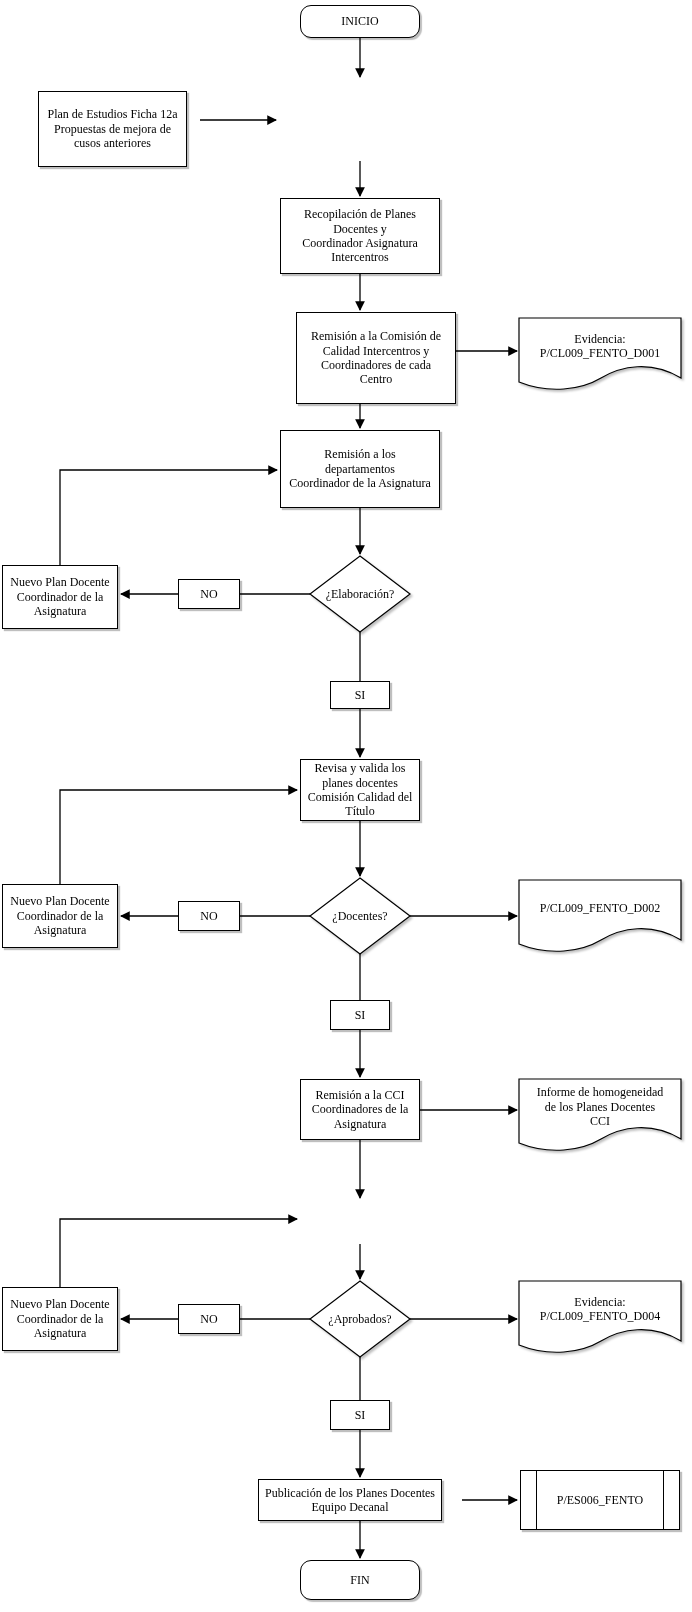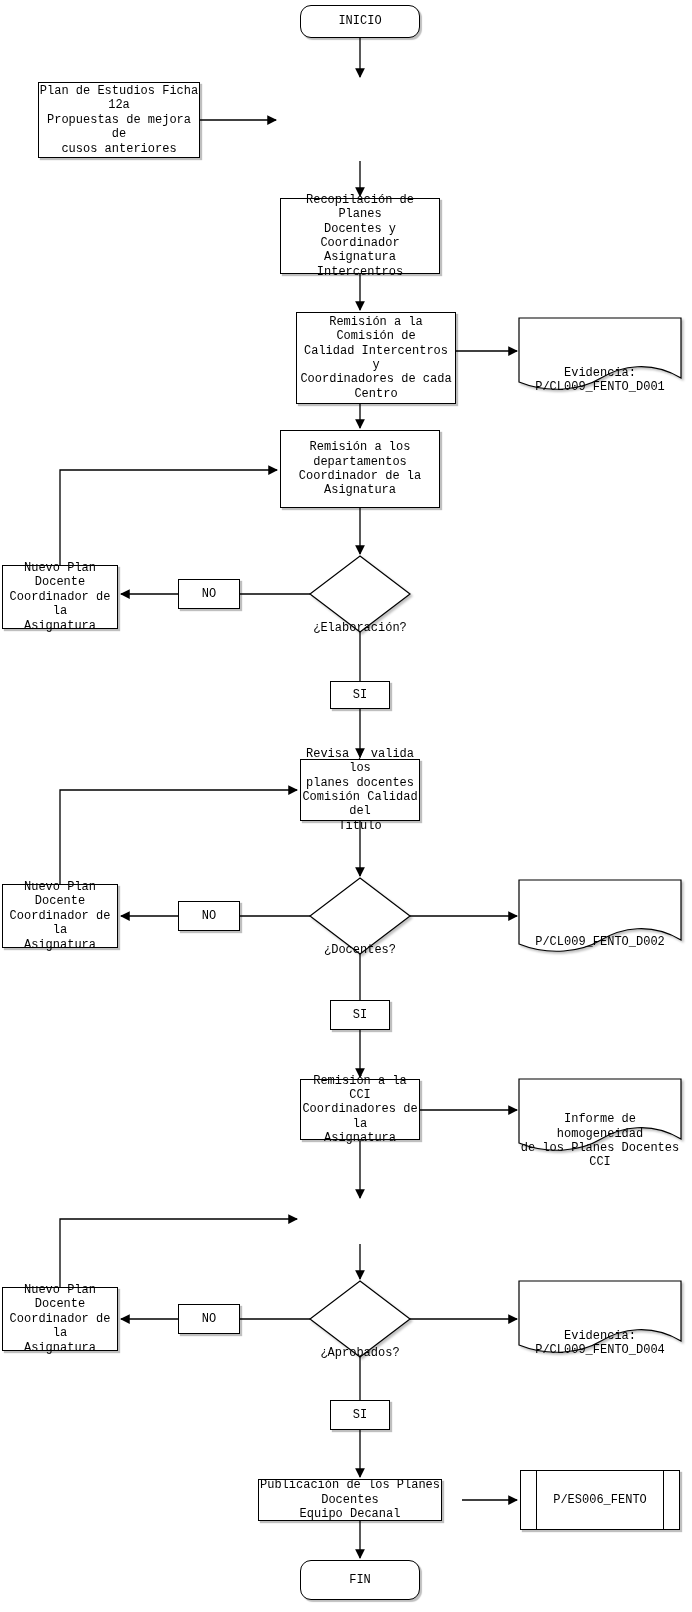--- a/index.html
+++ b/index.html
@@ -1,30 +1,30 @@
 <!DOCTYPE html>
 <html><head>
 <meta charset="utf-8">
 <style>
   html,body{margin:0;padding:0;background:#ffffff;}
   .canvas{
     position:relative;width:692px;height:1612px;background:#ffffff;
-    font-family:Liberation Mono, monospace;font-size:12px;color:#000;
+    font-family:Liberation Serif, serif;font-size:12px;color:#000;
     overflow:hidden;
   }
   svg.overlay{position:absolute;left:0;top:0;width:692px;height:1612px;}
   .edge{stroke:#000;stroke-width:1.3;fill:none;}
   .shape{fill:#ffffff;stroke:#000;stroke-width:1.2;filter:drop-shadow(2px 2px 1px rgba(0,0,0,0.25));}
   .node{
     position:absolute;display:flex;align-items:center;justify-content:center;
     text-align:center;white-space:pre-line;line-height:1.2;box-sizing:border-box;
   }
   .box{background:#fff;border:1px solid #000;box-shadow:2px 2px 1px rgba(0,0,0,0.25);}
   .terminator{border-radius:11px;}
-  .plain{background:transparent;border:none;box-shadow:none;margin-top:34px;}
+  .plain{background:transparent;border:none;box-shadow:none;}
   .docLabel{padding-bottom:4px;}
   .predef .bar{position:absolute;top:0;bottom:0;width:1px;background:#000;}
   .predef .bar.l{left:15px;} .predef .bar.r{right:15px;}
 </style>
 </head>
 <body>
 
 <div class="canvas">
 
   <svg class="overlay">
@@ -68,21 +68,21 @@
     <path class="edge" d="M360,1357 V1400"></path>
     <path class="edge" d="M360,1430 V1477" marker-end="url(#arrow)"></path>
     <path class="edge" d="M60,1287 V1219 H297" marker-end="url(#arrow)"></path>
     <path class="edge" d="M462,1500 H517" marker-end="url(#arrow)"></path>
     <path class="edge" d="M360,1521 V1558" marker-end="url(#arrow)"></path>
   </svg>
 
   <div class="node box terminator" style="left:300px;top:5px;width:120px;height:33px"><span>INICIO</span></div>
   <div class="node box terminator" style="left:300px;top:1560px;width:120px;height:40px"><span>FIN</span></div>
 
-  <div class="node box" style="left:38px;top:82px;width:162px;height:76px"><span>Plan de Estudios Ficha 12a
+  <div class="node box" style="left:38px;top:91px;width:149px;height:76px"><span>Plan de Estudios Ficha 12a
 Propuestas de mejora de
 cusos anteriores</span></div>
   <div class="node box" style="left:280px;top:198px;width:160px;height:76px"><span>Recopilación de Planes
 Docentes y
 Coordinador Asignatura
 Intercentros</span></div>
   <div class="node box" style="left:296px;top:312px;width:160px;height:92px"><span>Remisión a la Comisión de
 Calidad Intercentros y
 Coordinadores de cada
 Centro</span></div>

